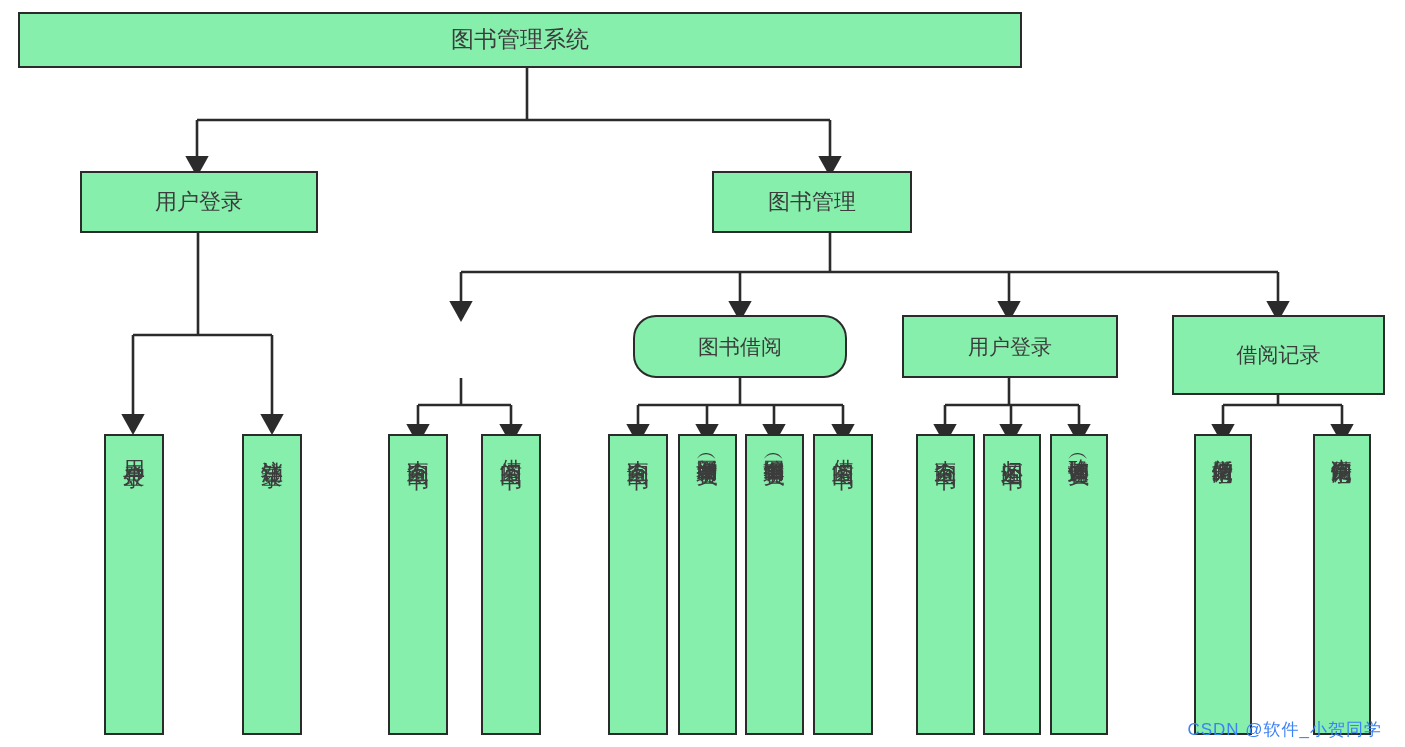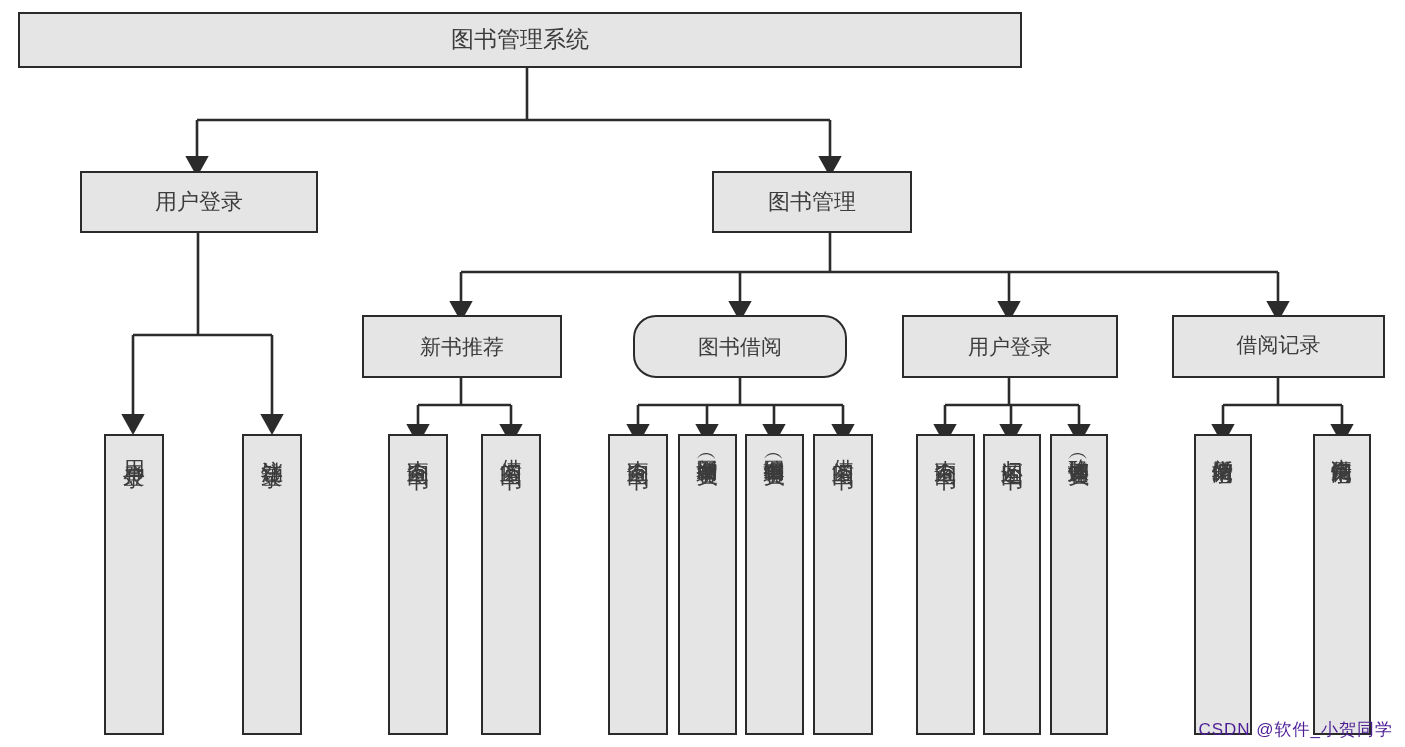--- a/index.html
+++ b/index.html
@@ -21,21 +21,21 @@
     position: absolute;
     left: 0;
     top: 0;
     width: 1405px;
     height: 747px;
     pointer-events: none;
   }
   .node {
     position: absolute;
     box-sizing: border-box;
-    background: #e5e5e5;
+    background: #86efac;
     border: 2px solid #2b2b2b;
     display: flex;
     align-items: center;
     justify-content: center;
     color: #3c3c3c;
   }
   .node .label {
     display: block;
     text-align: center;
     line-height: 1.12;
@@ -60,24 +60,24 @@
     letter-spacing: 3px;
     line-height: 1.0;
     white-space: nowrap;
   }
   .node.leaf.tall .label {
     font-size: 21px;
     letter-spacing: 1px;
   }
   .watermark {
     position: absolute;
-    right: 12px;
+    right: 23px;
     bottom: 6px;
     font-size: 17px;
-    color: #4c1d95;
+    color: #3b82f6;
     letter-spacing: 1px;
     white-space: nowrap;
   }
 </style>
 </head>
 <body>
 
 <div id="canvas">
 
   <svg class="edges" viewBox="0 0 1405 747" width="1405" height="747" xmlns="http://www.w3.org/2000/svg">
@@ -134,30 +134,27 @@
     <span class="label">图书管理系统</span>
   </div>
 
   <div class="node level1" style="left:80px; top:171px; width:238px; height:62px;">
     <span class="label">用户登录</span>
   </div>
   <div class="node level1" style="left:712px; top:171px; width:200px; height:62px;">
     <span class="label">图书管理</span>
   </div>
 
-  <div class="node level2" style="left:362px; top:315px; width:200px; height:63px;">
-    <span class="label">新书推荐</span>
-  </div>
   <div class="node level2" style="left:633px; top:315px; width:214px; height:63px;border-radius:23px;">
     <span class="label">图书借阅</span>
   </div>
   <div class="node level2" style="left:902px; top:315px; width:216px; height:63px;">
     <span class="label">用户登录</span>
   </div>
-  <div class="node level2" style="left:1172px; top:315px; width:213px; height:63px;font-family:Liberation Mono, monospace;">
+  <div class="node level2" style="left:1172px; top:315px; width:213px; height:80px;">
     <span class="label">借阅记录</span>
   </div>
 
   <div class="node leaf" style="left:104px; top:434px; width:60px; height:301px;">
     <span class="label">用户登录</span>
   </div>
   <div class="node leaf" style="left:242px; top:434px; width:60px; height:301px;">
     <span class="label">注销登录</span>
   </div>
 

